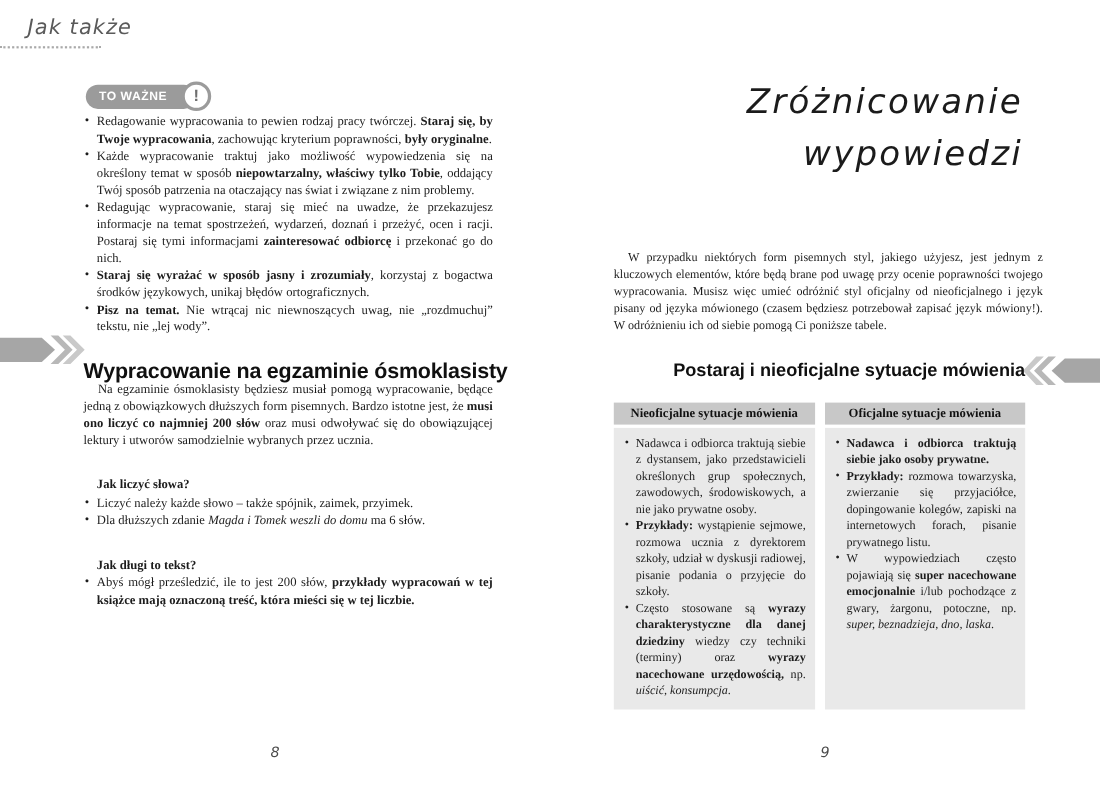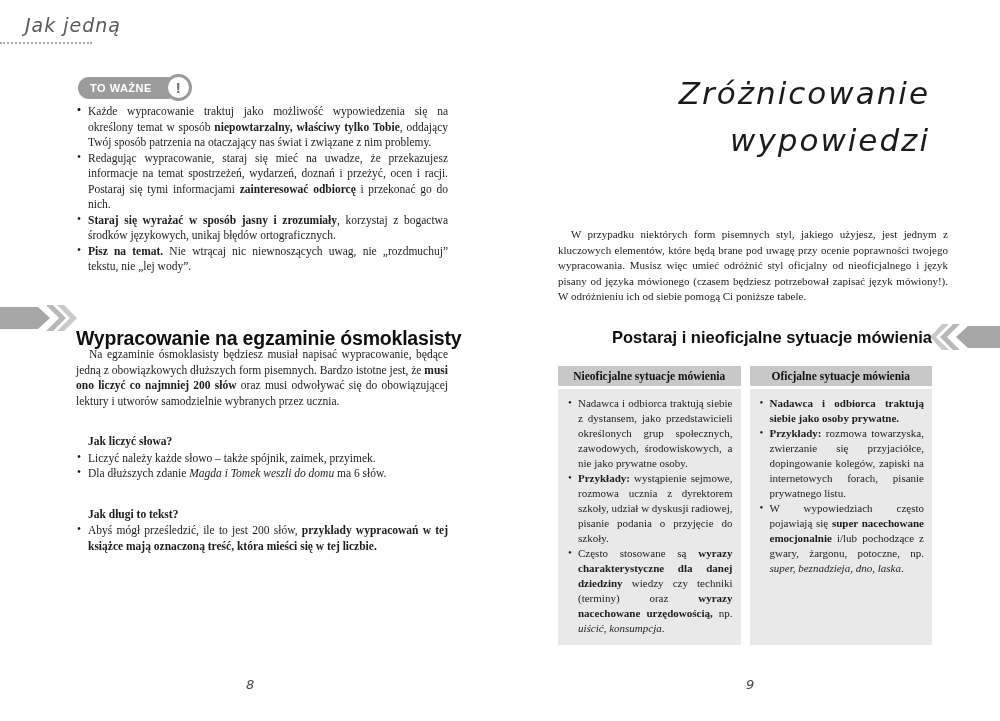--- a/index.html
+++ b/index.html
@@ -67,46 +67,46 @@
     padding:4px 2px; color:#111;
   }
   .td { background:var(--table-body,#e9e9e9); padding:7px 8px 9px 9px; font-size:11px; line-height:15px; }
   .td .li { padding-left:11px; }
 </style>
 </head>
 <body>
 
 <div>
 
-  <div class="abs corner-header handw">Jak jedną</div>
+  <div class="abs corner-header handw">Jak także</div>
   <div class="abs corner-rule"></div>
 
   <div class="abs badge">
     <span class="badge-pill">TO WAŻNE</span>
     <span class="badge-circle">!</span>
   </div>
 
   <div class="abs left-col important-list rich-list">
-      <div class="li"><span class="marker">•</span></div>
+      <div class="li"><span class="marker">•</span><span><span>Redagowanie wypracowania to pewien rodzaj pracy twórczej. </span><span style="font-weight: bold;">Staraj się, by Twoje wypracowania</span><span>, zachowując kryterium poprawności, </span><span style="font-weight: bold;">były oryginalne</span><span>.</span></span></div>
       <div class="li"><span class="marker">•</span><span><span>Każde wypracowanie traktuj jako możliwość wypowiedzenia się na określony temat w sposób </span><span style="font-weight: bold;">niepowtarzalny, właściwy tylko Tobie</span><span>, oddający Twój sposób patrzenia na otaczający nas świat i związane z nim problemy.</span></span></div>
       <div class="li"><span class="marker">•</span><span><span>Redagując wypracowanie, staraj się mieć na uwadze, że przekazujesz informacje na temat spostrzeżeń, wydarzeń, doznań i przeżyć, ocen i racji. Postaraj się tymi informacjami </span><span style="font-weight: bold;">zainteresować odbiorcę</span><span> i przekonać go do nich.</span></span></div>
       <div class="li"><span class="marker">•</span><span><span style="font-weight: bold;">Staraj się wyrażać w sposób jasny i zrozumiały</span><span>, korzystaj z bogactwa środków językowych, unikaj błędów ortograficznych.</span></span></div>
       <div class="li"><span class="marker">•</span><span><span style="font-weight: bold;">Pisz na temat.</span><span> Nie wtrącaj nic niewnoszących uwag, nie „rozdmuchuj” tekstu, nie „lej wody”.</span></span></div>
     </div>
 
   <svg class="abs chevron-left" width="80" height="32" viewBox="0 0 80 32">
     <path d="M0,5 H38 L50,16 L38,27 H0 Z" fill="var(--chev-dark,#a6a6a6)"></path>
     <path d="M46,3 L59,16 L46,29 L53,29 L66,16 L53,3 Z" fill="var(--chev-mid,#b8b8b8)"></path>
     <path d="M57,3 L70,16 L57,29 L64,29 L77,16 L64,3 Z" fill="var(--chev-light,#c9c9c9)"></path>
   </svg>
 
   <h2 class="abs sec-heading left-heading">Wypracowanie na egzaminie ósmoklasisty</h2>
 
   <div class="abs left-col left-body">
-    <p class="indent"><span>Na egzaminie ósmoklasisty będziesz musiał napisać wypracowanie, będące jedną z obowiązkowych dłuższych form pisemnych. Bardzo istotne jest, że </span><span style="font-weight: bold;">musi ono liczyć co najmniej 200 słów</span><span> oraz musi odwoływać się do obowiązującej lektury i utworów samodzielnie wybranych przez ucznia.</span></p>
+    <p class="indent"><span>Na egzaminie ósmoklasisty będziesz musiał pomogą wypracowanie, będące jedną z obowiązkowych dłuższych form pisemnych. Bardzo istotne jest, że </span><span style="font-weight: bold;">musi ono liczyć co najmniej 200 słów</span><span> oraz musi odwoływać się do obowiązującej lektury i utworów samodzielnie wybranych przez ucznia.</span></p>
     <div class="subhead">Jak liczyć słowa?</div>
     <div class="rich-list">
         <div class="li"><span class="marker">•</span><span><span>Liczyć należy każde słowo – także spójnik, zaimek, przyimek.</span></span></div>
         <div class="li"><span class="marker">•</span><span><span>Dla dłuższych zdanie </span><span style="font-style: italic;">Magda i Tomek weszli do domu</span><span> ma 6 słów.</span></span></div>
       </div>
     <div class="subhead">Jak długi to tekst?</div>
     <div class="rich-list">
         <div class="li"><span class="marker">•</span><span><span>Abyś mógł prześledzić, ile to jest 200 słów, </span><span style="font-weight: bold;">przykłady wypracowań w tej książce mają oznaczoną treść, która mieści się w tej liczbie.</span></span></div>
       </div>
   </div>

